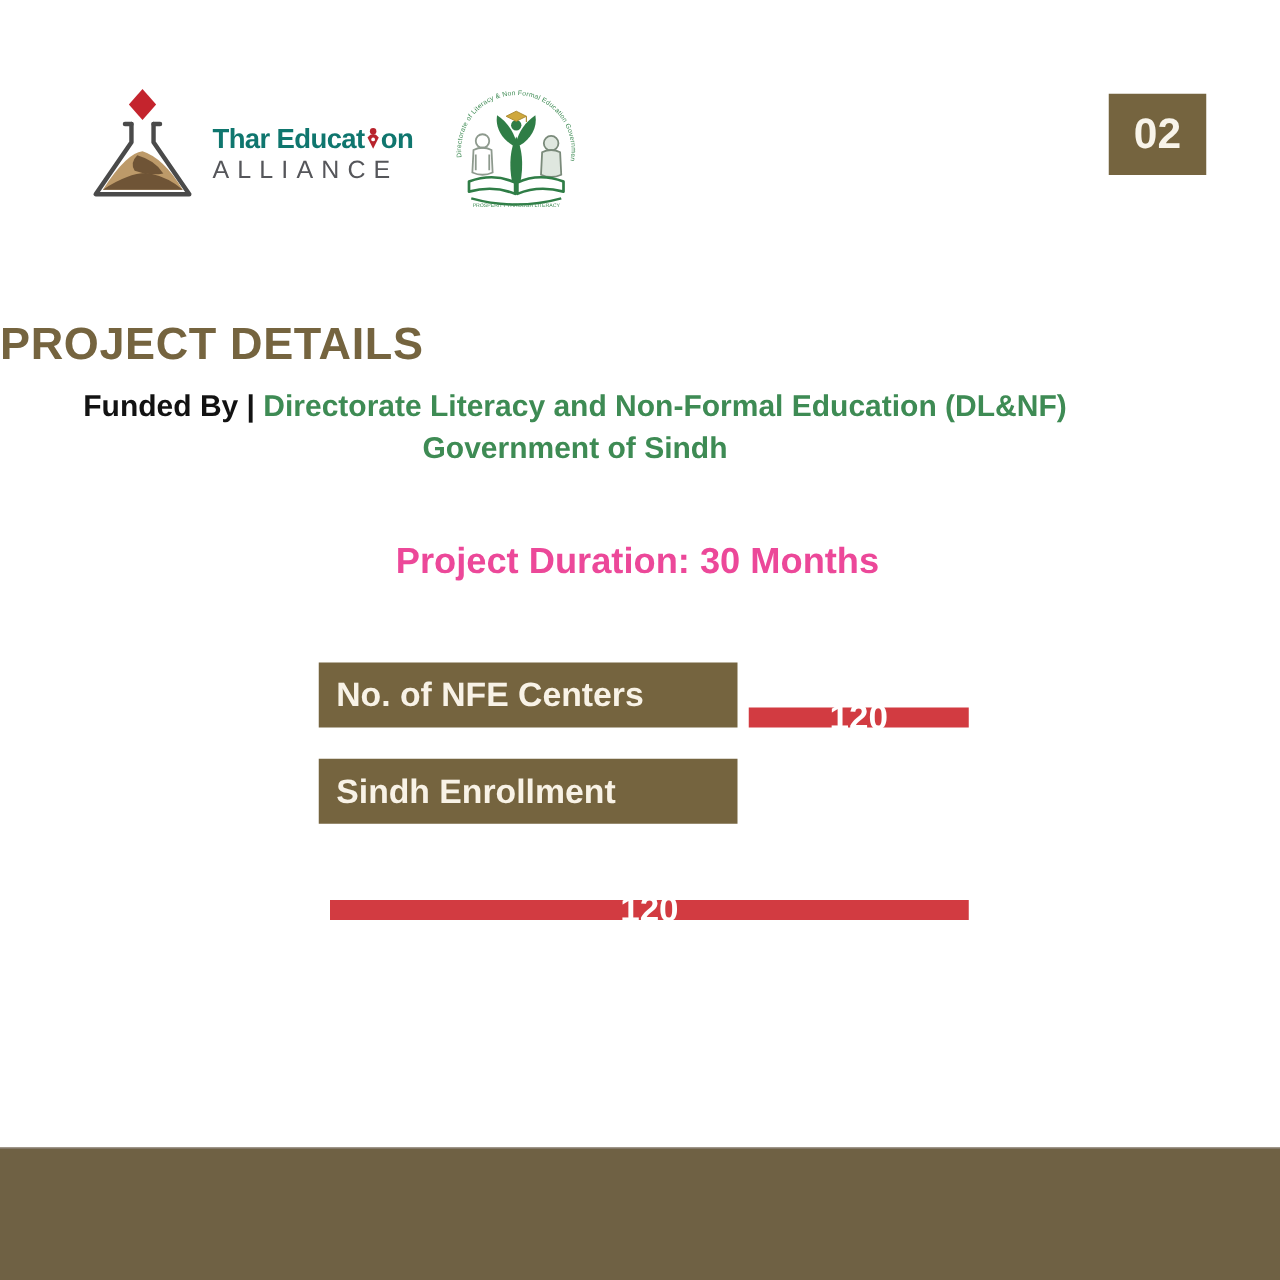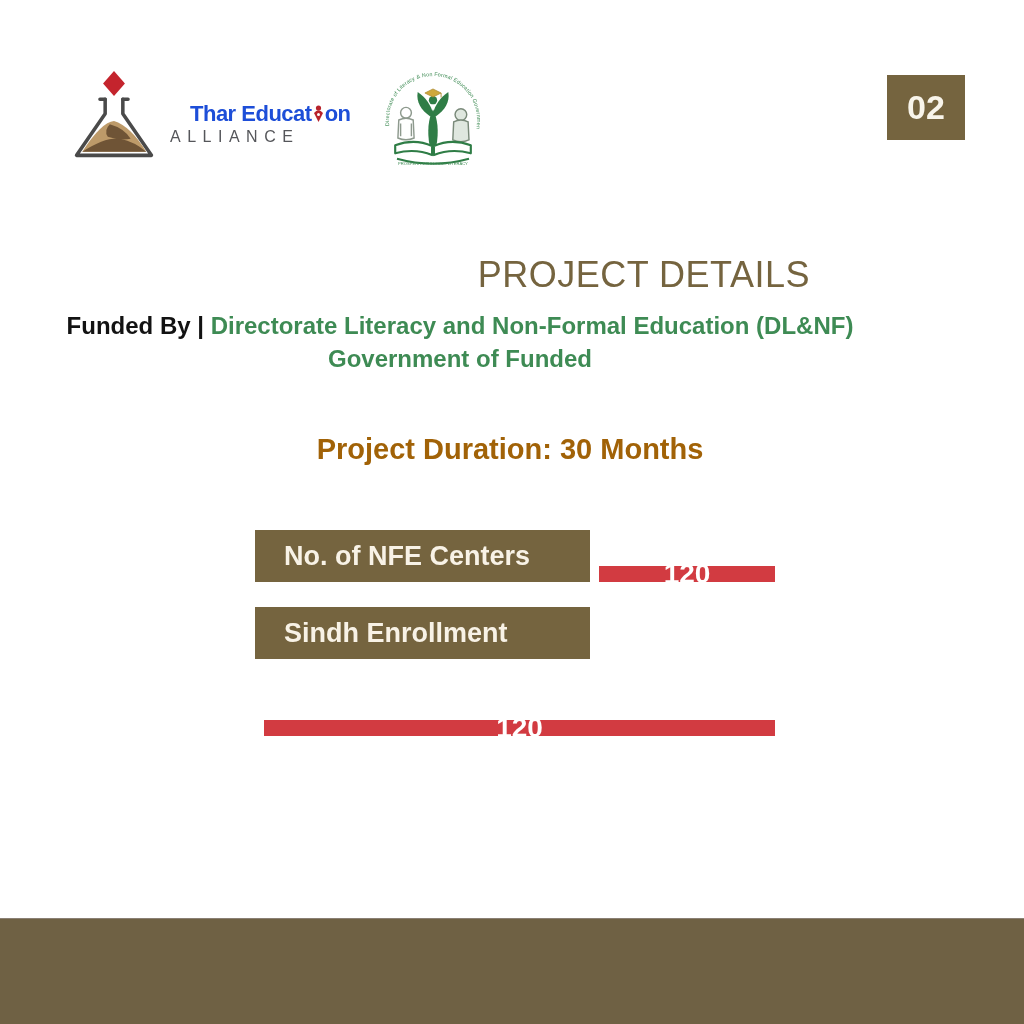--- a/index.html
+++ b/index.html
@@ -5,52 +5,52 @@
   html,body{margin:0;padding:0;}
   body{
     width:1024px;height:1024px;position:relative;background:#ffffff;
     font-family:"Liberation Sans", sans-serif;overflow:hidden;
   }
   
   .header{position:absolute;left:62px;top:66px;display:flex;align-items:center;}
   .tea-logo{display:flex;align-items:center;}
   .tea-flask{width:104px;height:104px;}
   .tea-text{margin-left:4px;margin-top:6px;}
-  .tea-name{font-size:22px;font-weight:bold;color:#1d4ed8;letter-spacing:-0.5px;
-    display:flex;align-items:center;white-space:nowrap;margin-left:20px;}
+  .tea-name{font-size:22px;font-weight:bold;color:#0f766e;letter-spacing:-0.5px;
+    display:flex;align-items:center;white-space:nowrap;}
   .tea-nib{width:11px;height:18px;margin:0 1px;}
-  .tea-sub{font-size:16px;color:#55565a;letter-spacing:6.5px;margin-top:1px;}
+  .tea-sub{font-size:20px;color:#55565a;letter-spacing:6.5px;margin-top:1px;}
   .dlnfe-logo{margin-left:28px;width:108px;height:108px;}
   
   .page-num{
     position:absolute;left:887px;top:75px;width:78px;height:65px;
     background:#75643F;color:#f8f4ea;font-size:34px;font-weight:bold;
     display:flex;align-items:center;justify-content:center;
   }
   
   .title{
-    position:absolute;left:0;top:254px;width:810px;text-align:right;
-    font-size:36px;font-weight:normal;color:#75643F;letter-spacing:0.5px;
+    position:absolute;left:0;top:254px;width:810px;text-align:left;
+    font-size:36px;font-weight:bold;color:#75643F;letter-spacing:0.5px;
   }
   .funded{
     position:absolute;left:0;top:309px;width:920px;text-align:center;
     font-size:24px;font-weight:bold;line-height:33px;
   }
   .funded .black{color:#121212;}
   .funded .green{color:#3E8B54;}
   .duration{
     position:absolute;left:0;top:433px;width:1020px;text-align:center;
-    font-size:29px;font-weight:bold;color:#a16207;
+    font-size:29px;font-weight:bold;color:#ec4899;
   }
   
   .table{position:absolute;left:255px;top:530px;width:520px;}
   .row{display:flex;margin-bottom:25px;height:52px;}
   .row-label{
     flex:0 0 335px;background:#75643F;color:#F8F2E6;font-size:27px;font-weight:bold;
-    display:flex;align-items:center;padding-left:29px;box-sizing:border-box;
+    display:flex;align-items:center;padding-left:14px;box-sizing:border-box;
   }
   .row-value{
     flex:1;margin-left:9px;background:#D23B41;color:#ffffff;font-size:28px;font-weight:bold;
     display:flex;align-items:center;justify-content:center;margin-top:36px;
   }
   
   .footer{
     position:absolute;left:0;top:918px;width:1024px;height:106px;
     background:#6F6144;border-top:1px solid #8a8074;
   }
@@ -126,21 +126,21 @@
 </div>
 
 <div class="page-num">02</div>
 
 <div class="title">PROJECT DETAILS</div>
 
 <div class="funded">
   <div>
     <span class="black">Funded By | </span><span class="green">Directorate Literacy and Non-Formal Education (DL&amp;NF)</span>
   </div>
-  <div class="green">Government of Funded</div>
+  <div class="green">Government of Sindh</div>
 </div>
 
 <div class="duration">Project Duration: 30 Months</div>
 
 <div class="table">
   <div class="row">
     <div class="row-label">No. of NFE Centers</div>
     <div class="row-value">120</div>
   </div>
   <div class="row">

